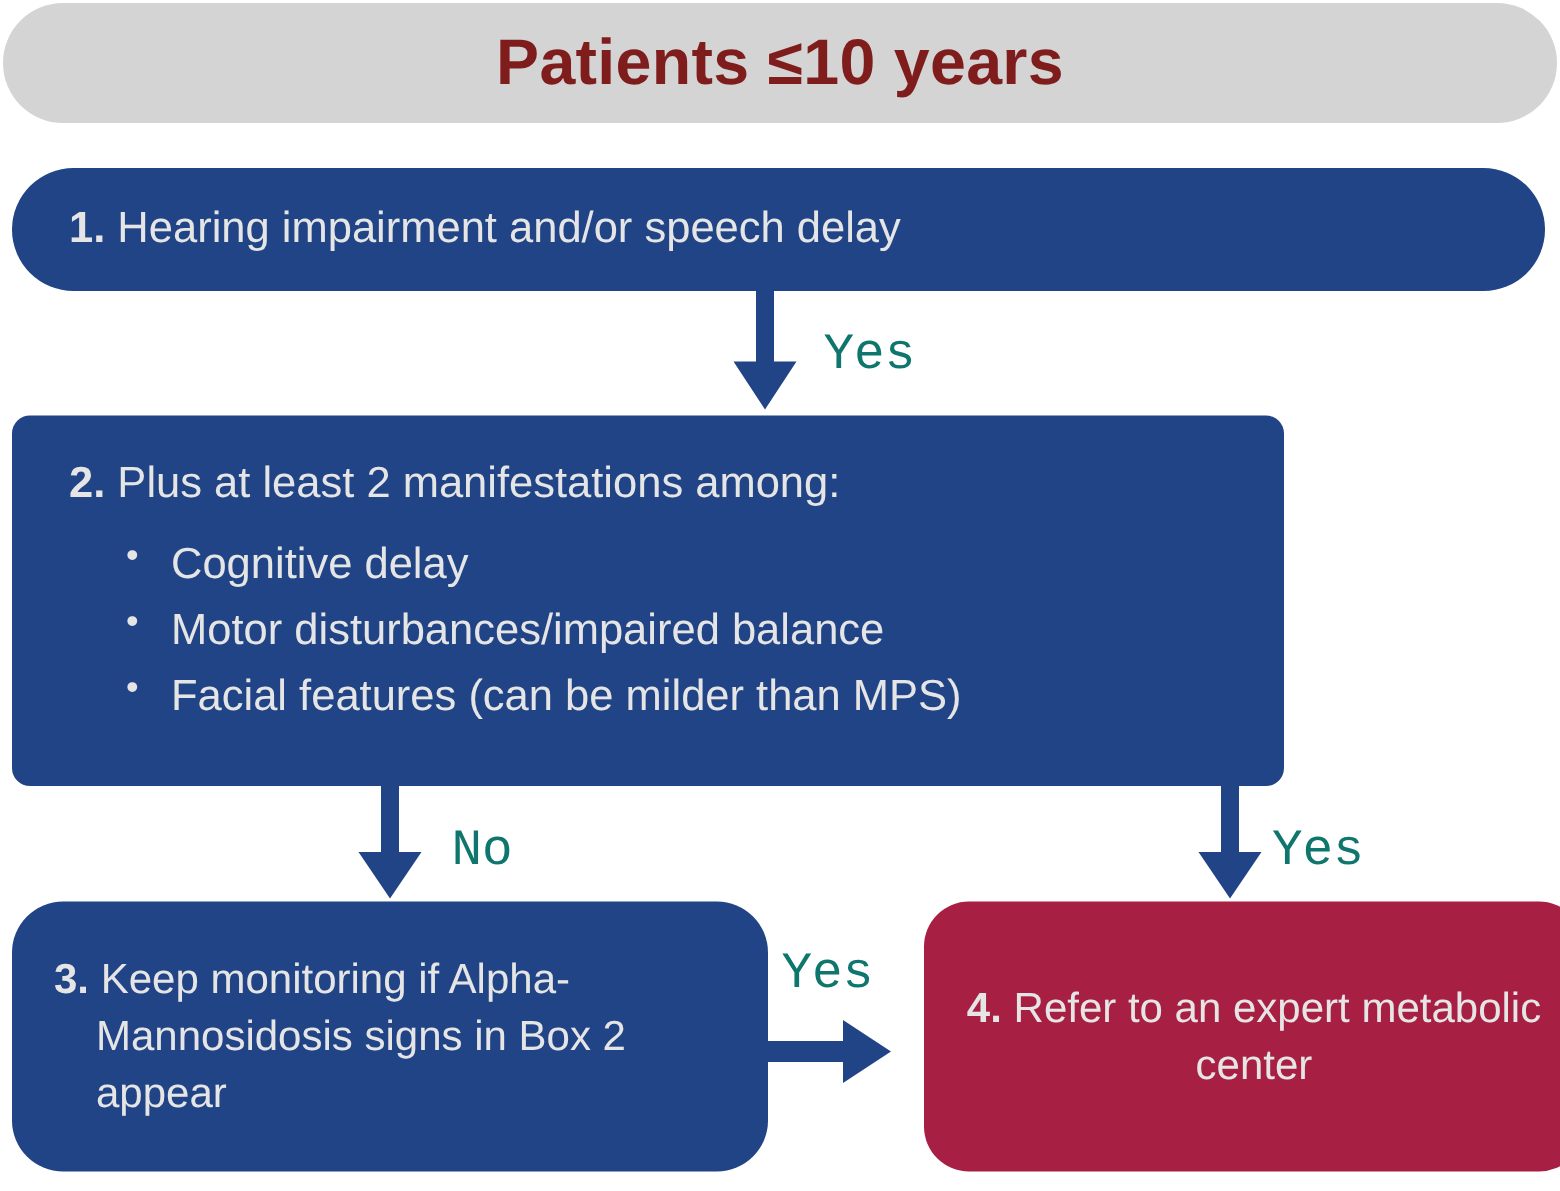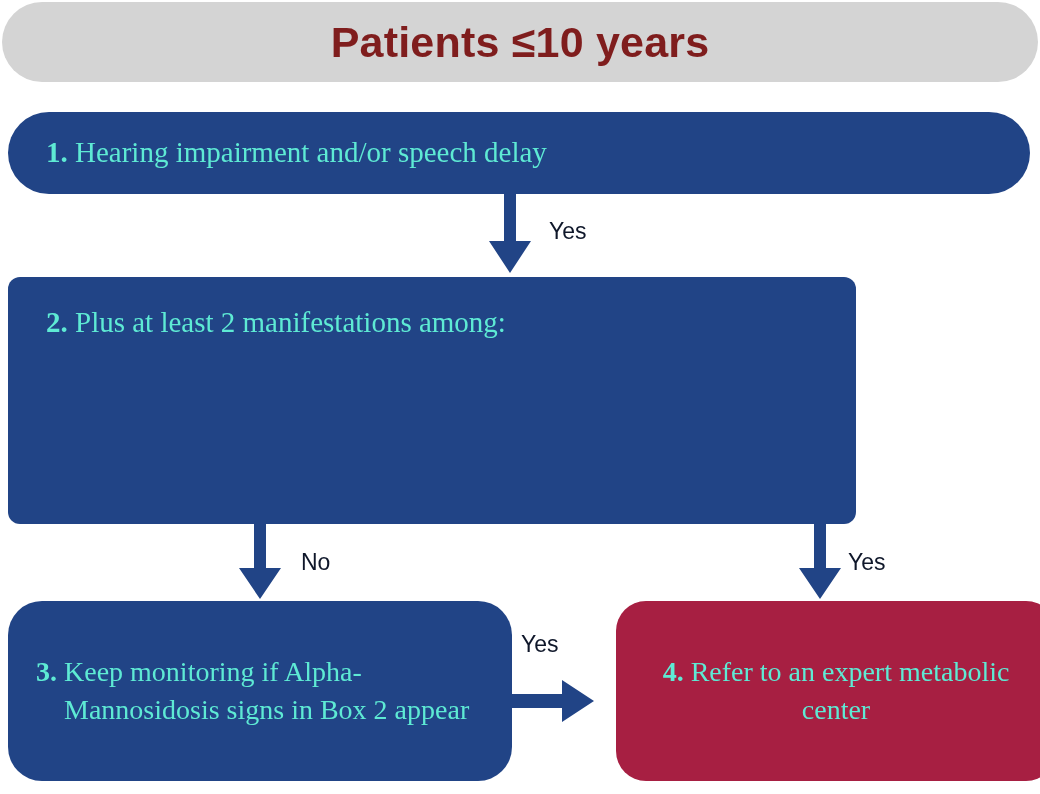--- a/index.html
+++ b/index.html
@@ -37,22 +37,21 @@
     color: #7f1d1d;
     letter-spacing: 0.2px;
     line-height: 1;
   }
 
   
   .flow-box {
     position: absolute;
     box-sizing: border-box;
     border-radius: 42px;
-    color: #5eead4;
-    font-family: Liberation Serif, serif;
+    color: #e5e5e5;
   }
   .box-navy { background: #214486; }
   .box-crimson { background: #a71f42; margin-left: 24px; }
 
   
   #box1 {
     left: 8px;
     top: 112px;
     width: 1022px;
     height: 82px;
@@ -142,24 +141,25 @@
     font-size: 28px;
     line-height: 1.36;
   }
 
   
   .connector {
     position: absolute;
   }
   .edge-label {
     position: absolute;
-    color: #0f172a;
-    font-size: 23px;
+    color: #0f766e;
+    font-size: 34px;
     line-height: 1;
     white-space: nowrap;
+    font-family: Liberation Mono, monospace;
   }
 
   #arrow-1-2    { left: 486px; top: 193px; }
   #label-yes-1  { left: 549px; top: 220px; }
 
   #arrow-2-3    { left: 236px; top: 524px; }
   #label-no-2   { left: 301px; top: 551px; }
 
   #arrow-2-4    { left: 796px; top: 524px; }
   #label-yes-2  { left: 848px; top: 551px; }
@@ -184,20 +184,25 @@
 
   <svg class="connector" id="arrow-1-2" width="48" height="84" viewBox="0 0 48 84">
     <path d="M18,0 L30,0 L30,48 L45,48 L24,80 L3,48 L18,48 Z" fill="#214486"></path>
   </svg>
   <div class="edge-label" id="label-yes-1">Yes</div>
 
   <div class="flow-box box-navy" id="box2">
     <div class="lead">
       <span class="box-num">2.</span><span> Plus at least 2 manifestations among:</span>
     </div>
+    <ul>
+      <li>Cognitive delay</li>
+      <li>Motor disturbances/impaired balance</li>
+      <li>Facial features (can be milder than MPS)</li>
+    </ul>
   </div>
 
   <svg class="connector" id="arrow-2-3" width="48" height="78" viewBox="0 0 48 78">
     <path d="M18,0 L30,0 L30,44 L45,44 L24,75 L3,44 L18,44 Z" fill="#214486"></path>
   </svg>
   <div class="edge-label" id="label-no-2">No</div>
 
   <svg class="connector" id="arrow-2-4" width="48" height="78" viewBox="0 0 48 78">
     <path d="M18,0 L30,0 L30,44 L45,44 L24,75 L3,44 L18,44 Z" fill="#214486"></path>
   </svg>

